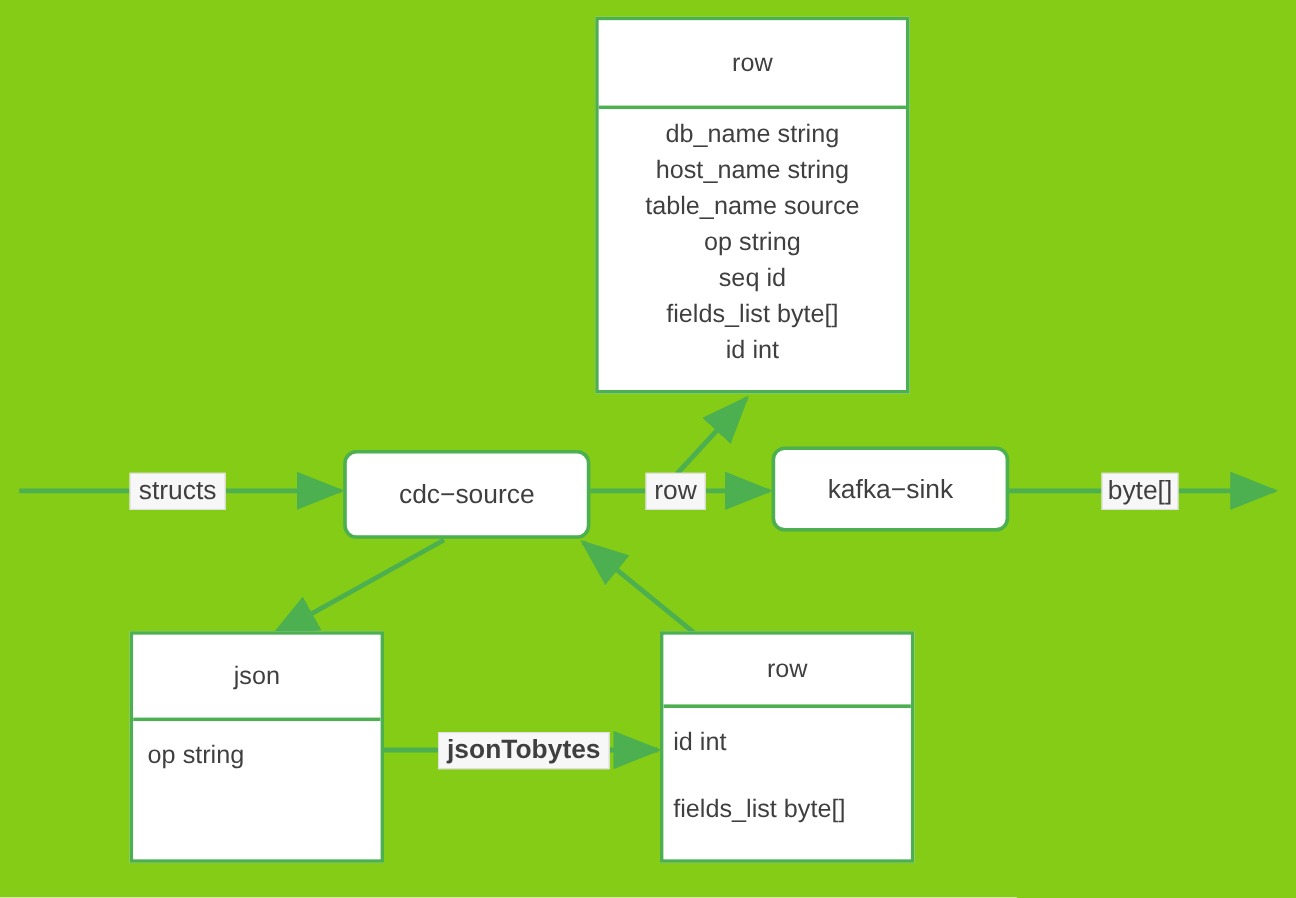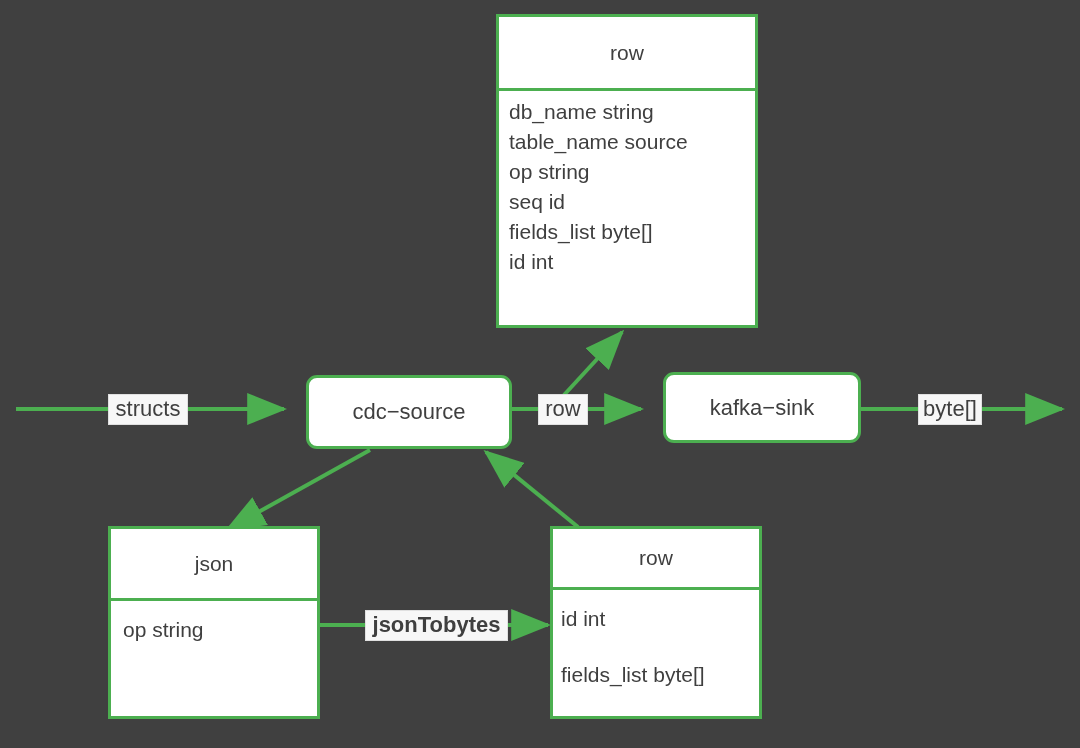--- a/index.html
+++ b/index.html
@@ -7,21 +7,21 @@
     padding: 0;
     background: #ffffff;
   }
   body {
     font-family: "Liberation Sans", sans-serif;
   }
   #canvas {
     position: relative;
     width: 1080px;
     height: 748px;
-    background: #404040;
+    background: #84cc16;
     overflow: hidden;
   }
   svg.layer {
     position: absolute;
     left: 0;
     top: 0;
     width: 1080px;
     height: 748px;
   }
   
@@ -48,20 +48,21 @@
     flex: 1 1 auto;
     background: #ffffff;
     color: #3f3f3f;
     font-size: 21px;
     padding: 6px 10px 0 10px;
     display: flex;
     flex-direction: column;
   }
   .entity-body.tight .attr {
     line-height: 30px;
+    text-align: center;
   }
   .entity-body.roomy {
     padding: 14px 12px 0 12px;
   }
   .entity-body.roomy .attr {
     line-height: 30px;
     margin-bottom: 26px;
   }
   .attr {
     white-space: nowrap;
@@ -72,21 +73,20 @@
     box-sizing: border-box;
     border: 3px solid #4caf50;
     border-radius: 11px;
     background: #ffffff;
     display: flex;
     align-items: center;
     justify-content: center;
     color: #3f3f3f;
     font-size: 22px;
     white-space: nowrap;
-    margin-left: 20px;
   }
   
   .edge-label {
     position: absolute;
     box-sizing: border-box;
     background: #f7f7f7;
     border: 1px solid #e0e0e0;
     color: #3f3f3f;
     font-size: 22px;
     line-height: 1;
@@ -129,20 +129,21 @@
 
     <line x1="320" y1="625" x2="365" y2="625" stroke="#4caf50" stroke-width="4"></line>
 
     <line x1="508" y1="625" x2="548" y2="625" stroke="#4caf50" stroke-width="4" marker-end="url(#arrow)"></line>
   </svg>
 
   <div class="entity" style="left:496px; top:14px; width:262px; height:314px;">
     <div class="entity-title" style="height:74px;">row</div>
     <div class="entity-body tight">
       <div class="attr">db_name string</div>
+      <div class="attr">host_name string</div>
       <div class="attr">table_name source</div>
       <div class="attr">op string</div>
       <div class="attr">seq id</div>
       <div class="attr">fields_list byte[]</div>
       <div class="attr">id int</div>
     </div>
   </div>
 
   <div class="process" style="left:286px; top:375px; width:206px; height:74px;">cdc−source</div>
 

